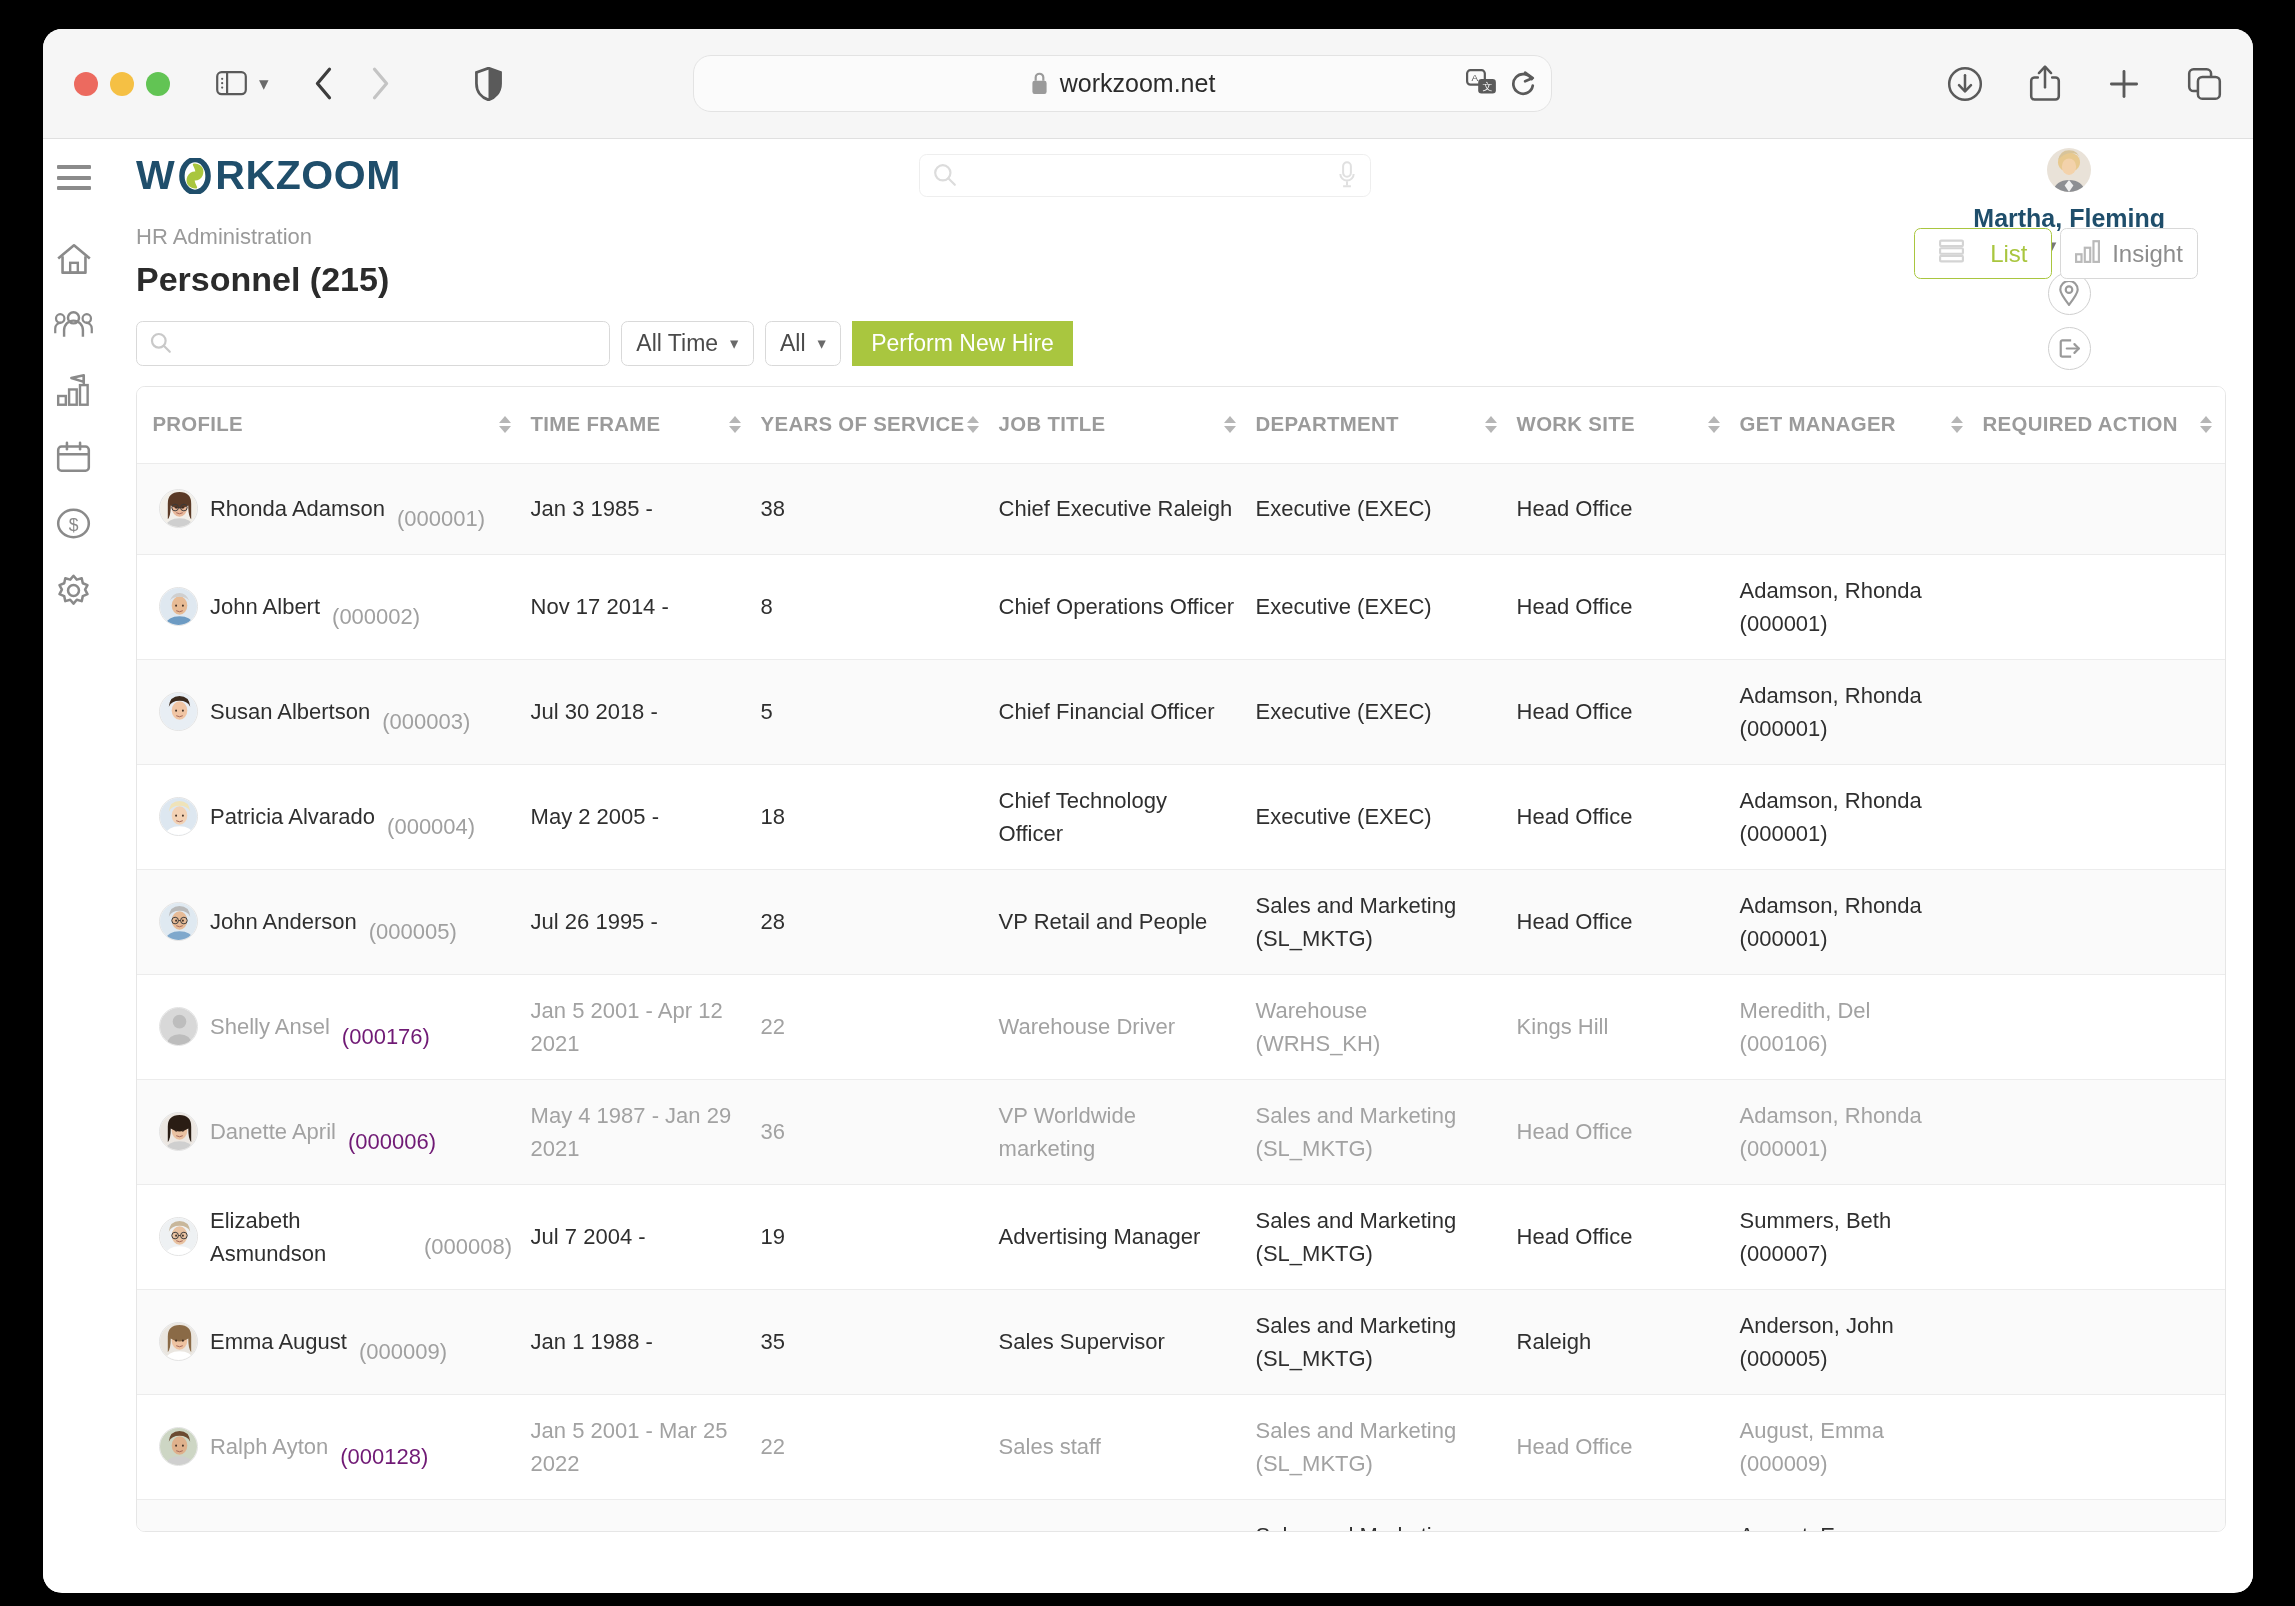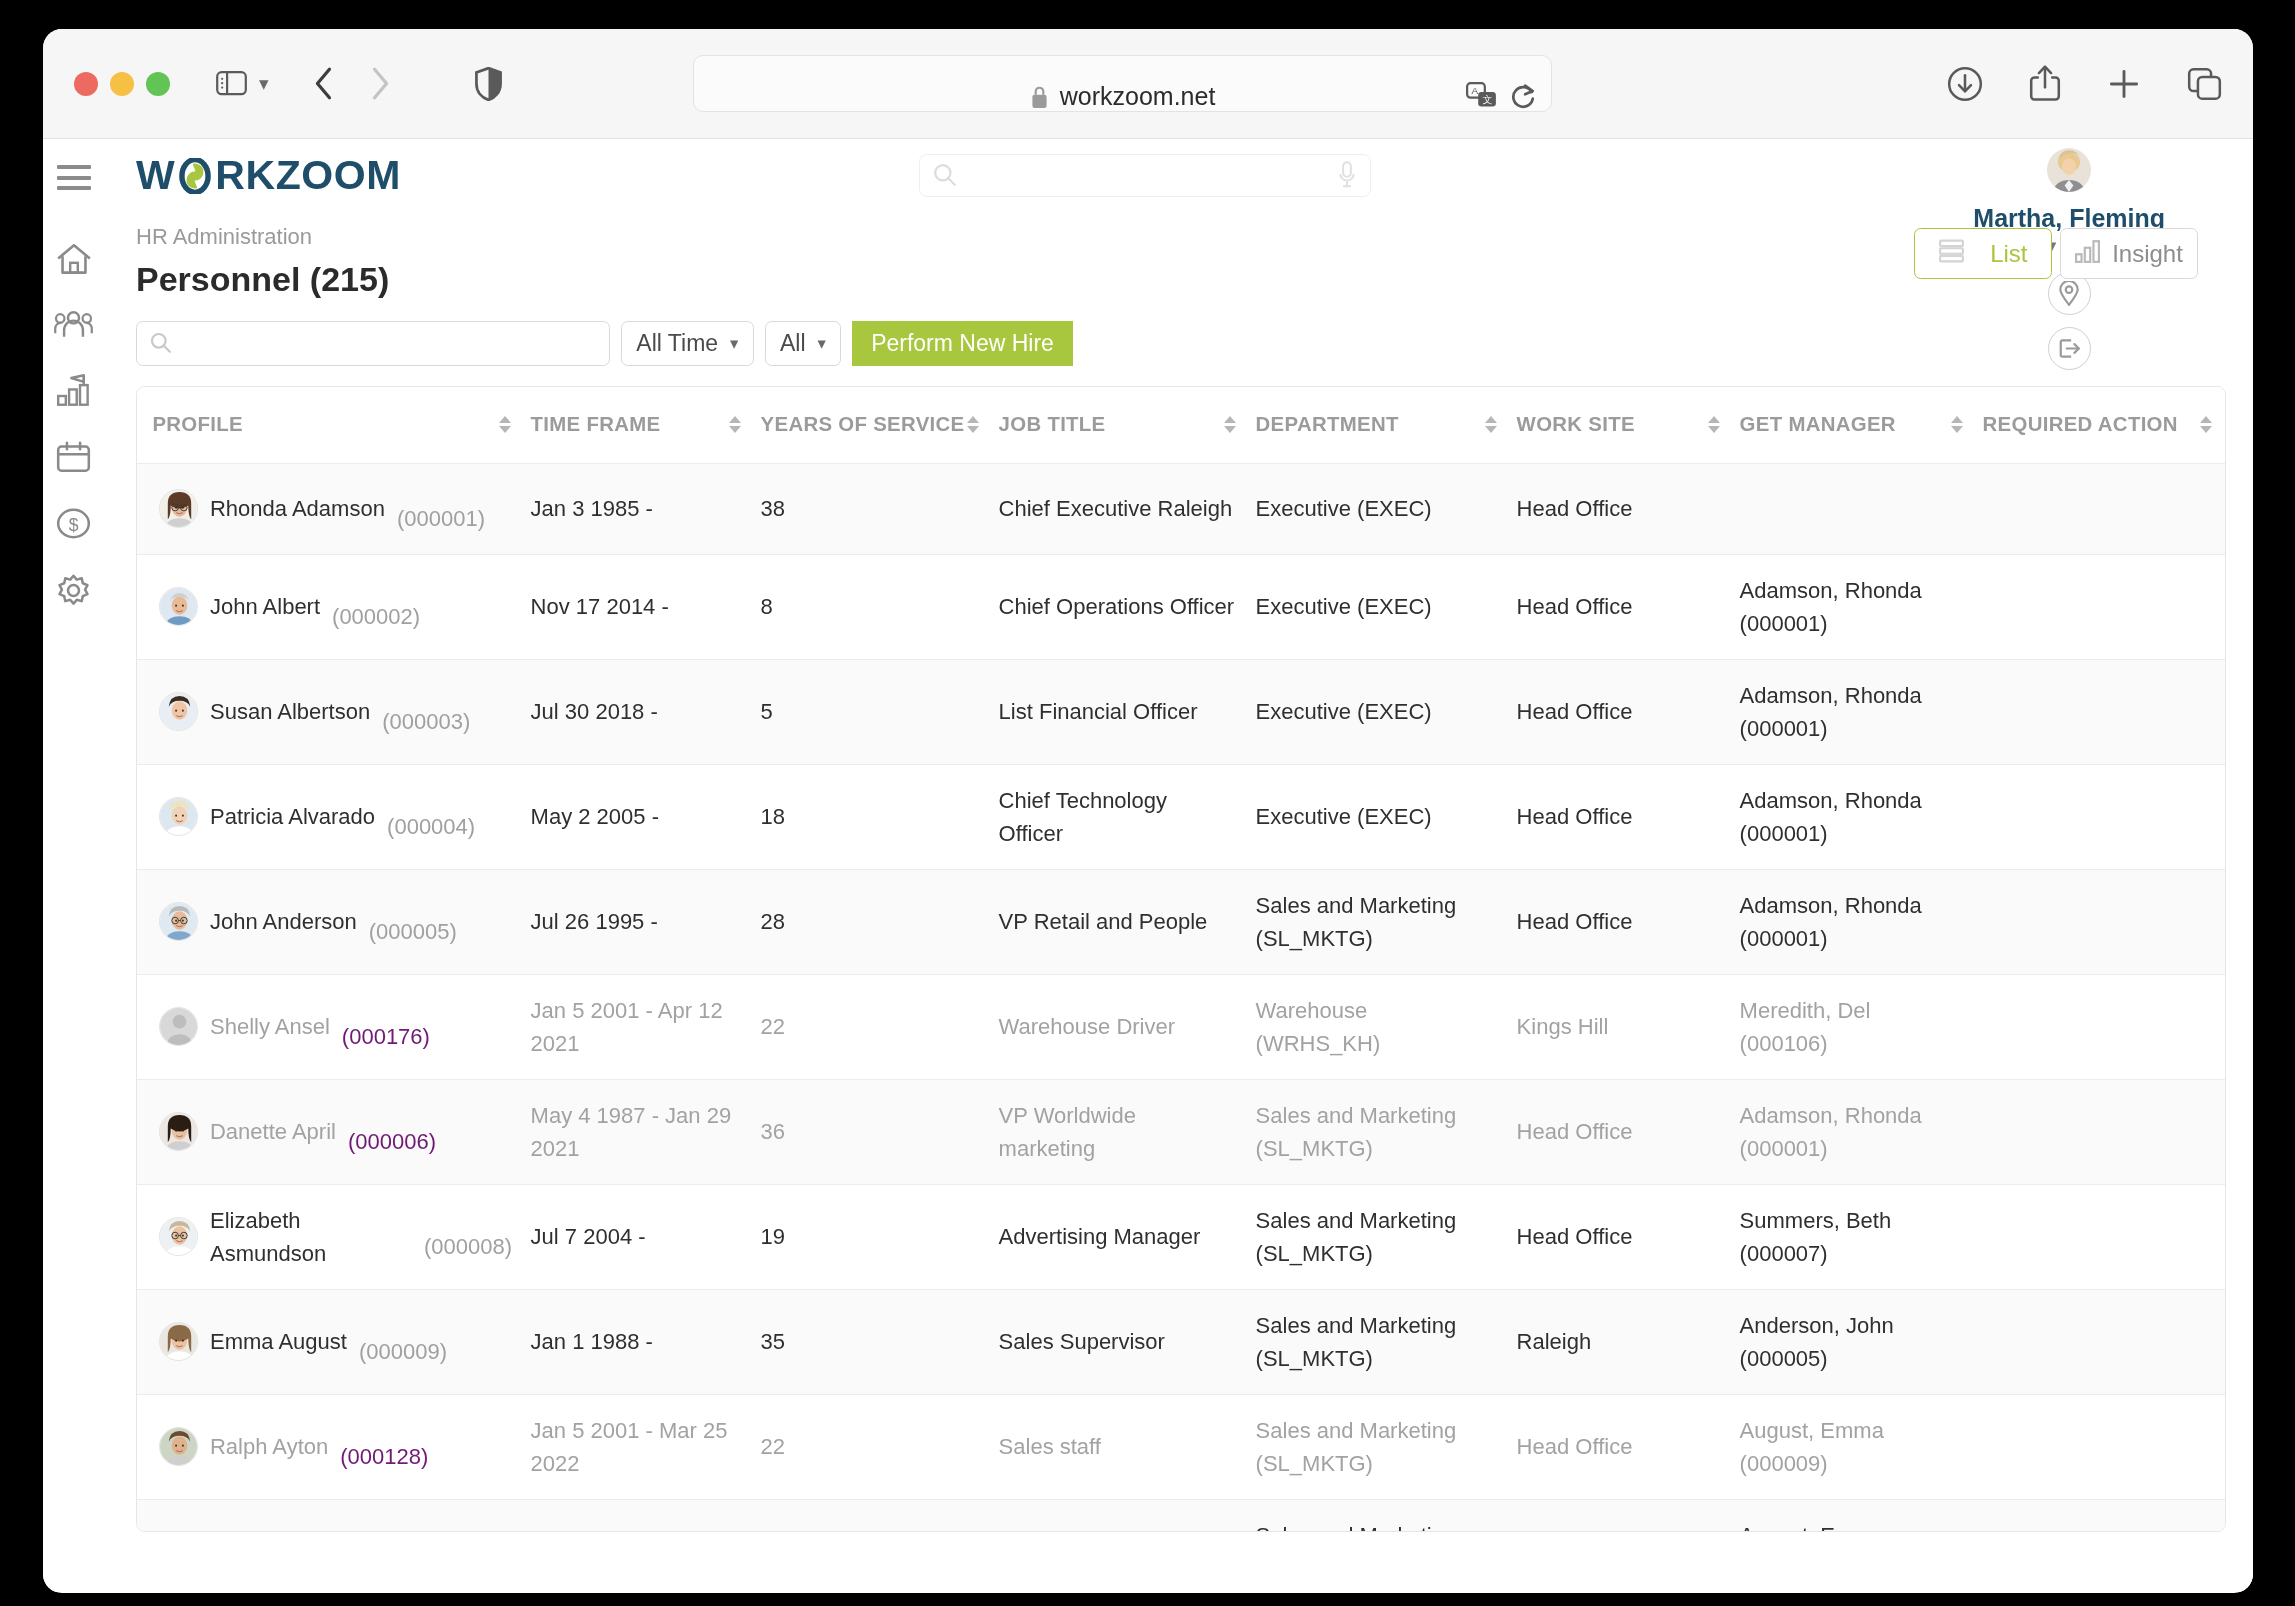--- a/index.html
+++ b/index.html
@@ -37,22 +37,22 @@
   .chev-sm { margin-left:12px; color:#6a6a6a; font-size:19px; line-height:1; }
   .nav-arrows { display:flex; gap:34px; margin-left:44px; }
   .shield { margin-left:83px; }
 
   .urlbar {
     position:absolute;
     left: 650px; width: 859px;
     height: 57px;
     background: #fbfbfb;
     border: 1.1px solid #e3e3e3;
-    border-radius: 10px;
-    display:flex; align-items:flex-end; justify-content:center;
+    border-radius: 18px;
+    display:flex; align-items:center; justify-content:center;
     gap: 10px;
   }
   .urlbar .lock { margin-right:1.1px; }
   .url-text { font-size:25px; color:#2b2b2b; }
   .urlbar-right { position:absolute; right:15.4px; display:flex; align-items:center; gap:13.2px; }
 
   .chrome-right { position:absolute; right:31px; display:flex; align-items:center; gap:46px; }
 
   
   .app { position:relative; height: calc(100% - 111px); background:#fff; display:flex; }
@@ -587,21 +587,21 @@
                         <ellipse cx="23.5" cy="18" rx=".9" ry="1.2" fill="#3a2a20"></ellipse>
                         <path d="M17 23.5 q3 2 6 0" fill="none" stroke="#a4675a" stroke-width="1" stroke-linecap="round"></path>
                       </svg>
                     </span>
                     <span>Susan Albertson</span>
                     <span class="empid">(000003)</span>
                   </div>
                 </td>
                 <td>Jul 30 2018 -</td>
                 <td>5</td>
-                <td>List Financial Officer</td>
+                <td>Chief Financial Officer</td>
                 <td>Executive (EXEC)</td>
                 <td>Head Office</td>
                 <td>Adamson, Rhonda (000001)</td>
                 <td></td>
               </tr>
               <tr>
                 <td>
                   <div class="profile-cell">
                     <span class="avatar">
                       <svg width="39" height="39" viewBox="0 0 40 40">

